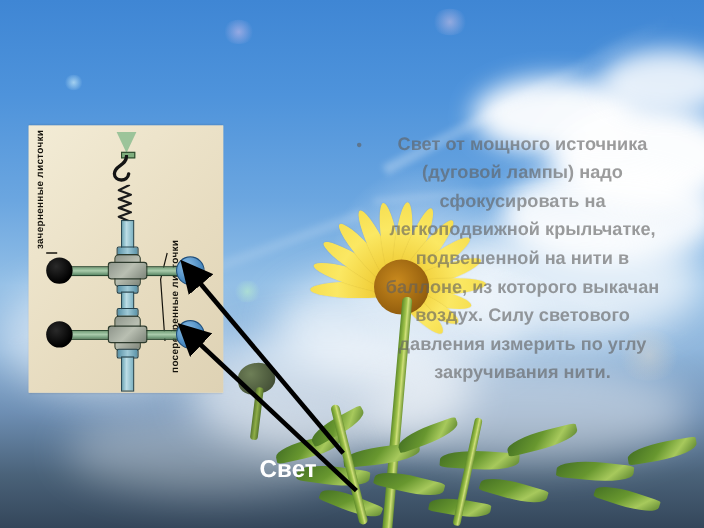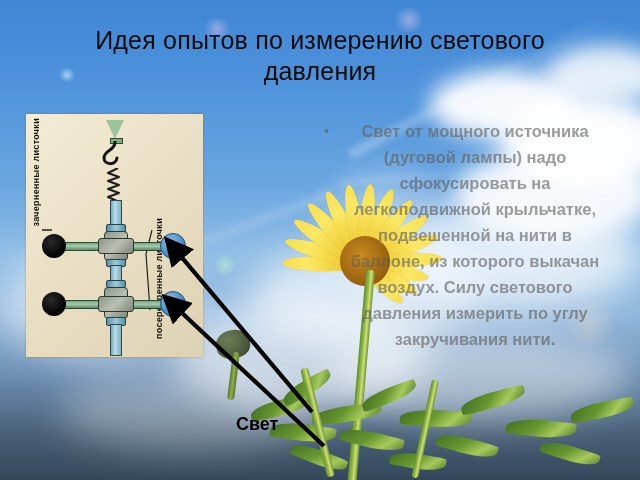--- a/index.html
+++ b/index.html
@@ -68,21 +68,21 @@
   .hub{position:absolute;background:linear-gradient(135deg,#8f968c,#b9bfb2 50%,#7e857a);border:1px solid #2c3a2c;}
   .collar{position:absolute;background:linear-gradient(to right,#5b93a8,#9fc9d6,#5b93a8);border:1px solid #24424d;border-radius:2px;}
   .arm{position:absolute;height:7px;background:linear-gradient(to bottom,#74a27c,#a9cbab 45%,#5d8a68);border:1px solid #2b4a32;}
   .blackdisc{position:absolute;width:24px;height:24px;border-radius:50%;
     background:radial-gradient(circle at 38% 34%,#2a2a2a,#000 70%);}
   .bluedisc{position:absolute;width:24px;height:24px;border-radius:50%;
     background:radial-gradient(circle at 36% 32%,#8fc0e8,#4e8ec4 55%,#2f6ea6);border:1px solid #1f4f7d;}
 
   
   #arrows{position:absolute;left:0;top:0;width:640px;height:480px;pointer-events:none;}
-  #svet{position:absolute;left:236px;top:414px;font-size:18px;font-weight:bold;color:#000000;}
+  #svet{position:absolute;left:236px;top:414px;font-size:22px;font-weight:bold;color:#ffffff;}
 </style>
 </head>
 <body>
 
 <div id="slide">
 
   <div class="bg-sky"></div>
 
   <div class="cloud" style="left:430px;top:70px;width:150px;height:70px;opacity:.95;"></div>
   <div class="cloud" style="left:500px;top:95px;width:170px;height:95px;opacity:.98;"></div>
@@ -142,21 +142,20 @@
     <div class="leaf" style="left:210px;top:12px;width:66px;height:16px;transform:rotate(-14deg);"></div>
     <div class="leaf" style="left:256px;top:40px;width:70px;height:17px;transform:rotate(6deg);"></div>
     <div class="leaf" style="left:290px;top:66px;width:60px;height:15px;transform:rotate(18deg);"></div>
     <div class="leaf" style="left:320px;top:22px;width:64px;height:16px;transform:rotate(-10deg);"></div>
     <div class="leaf" style="left:40px;top:70px;width:58px;height:15px;transform:rotate(22deg);"></div>
     <div class="leaf" style="left:140px;top:74px;width:56px;height:15px;transform:rotate(10deg);"></div>
   </div>
   <div class="stem" style="left:300px;top:368px;height:112px;width:8px;transform:rotate(-14deg);"></div>
   <div class="stem" style="left:432px;top:380px;height:100px;width:7px;transform:rotate(12deg);"></div>
 
-  <div id="title">Идея опытов по измерению светового давления</div>
 
   <div id="bodytext">
     <span class="bullet">•</span>
     <span class="ptext">Свет от мощного источника (дуговой лампы) надо сфокусировать на легкоподвижной крыльчатке, подвешенной на нити в баллоне, из которого выкачан воздух. Силу светового давления измерить по углу закручивания нити.</span>
   </div>
 
   <div id="diagram">
     <div class="paper-tint"></div>
 
     <div class="vlabel" style="left:5px;top:4px;">зачерненные листочки</div>

